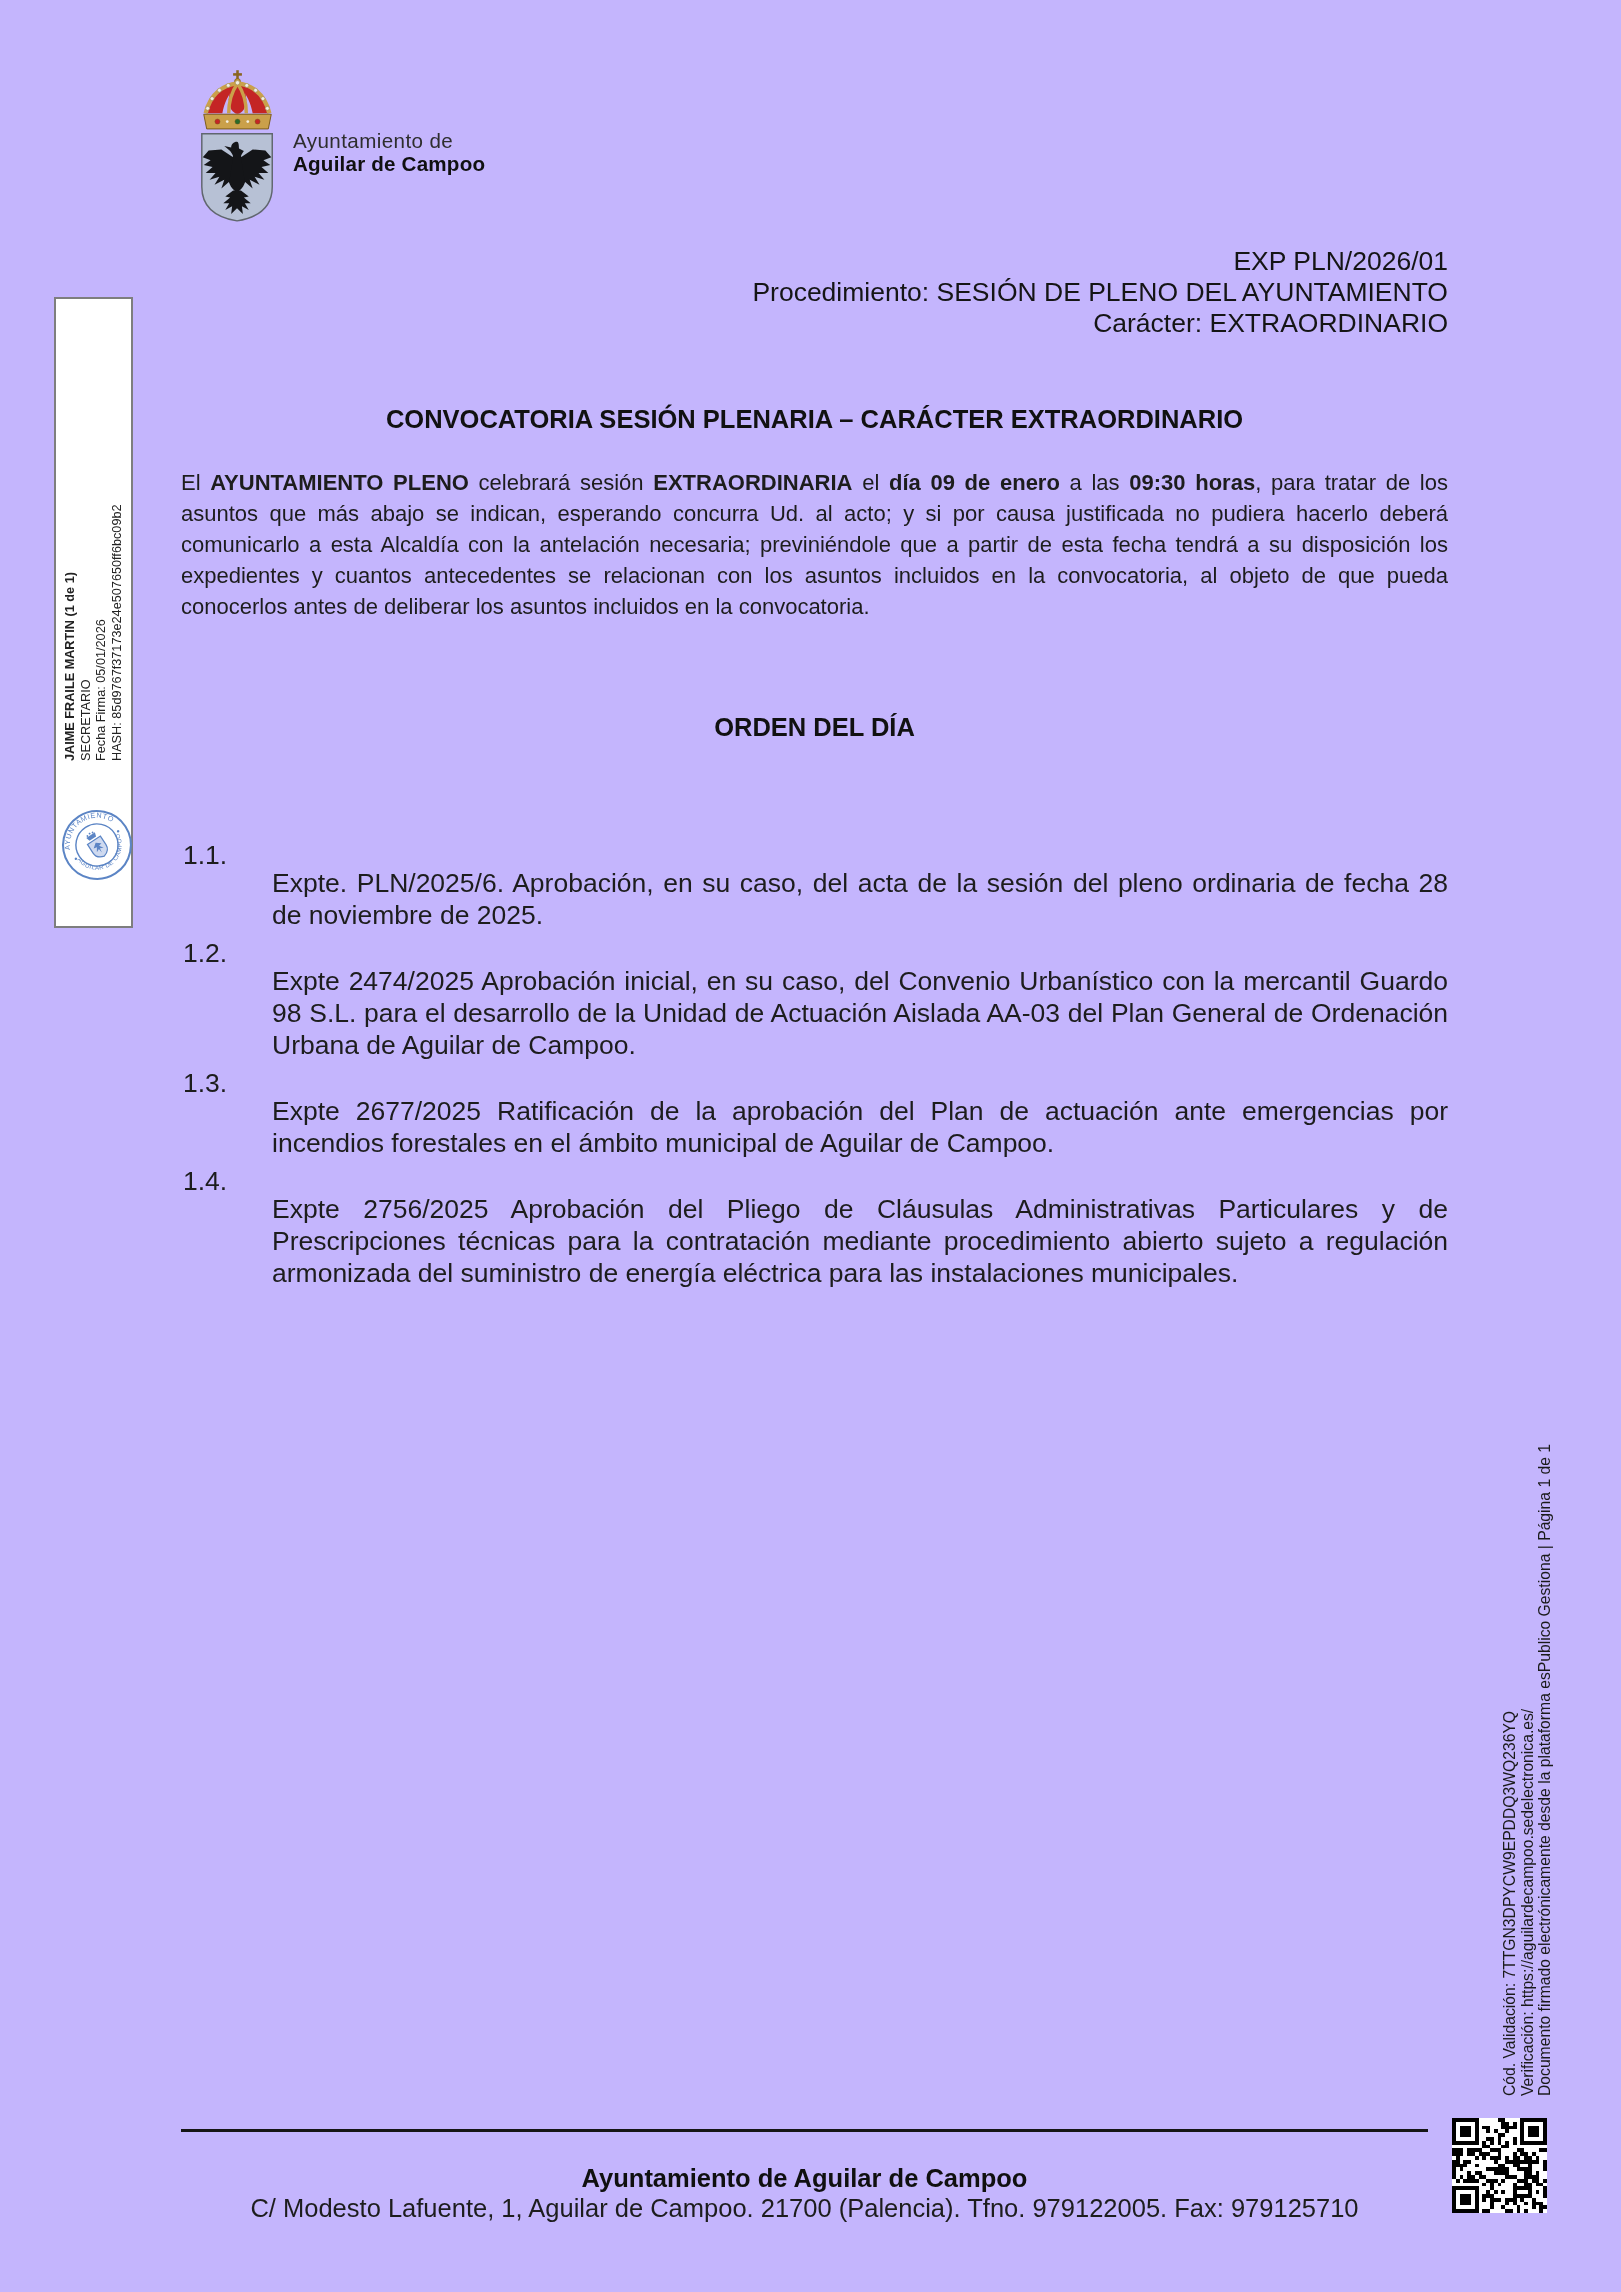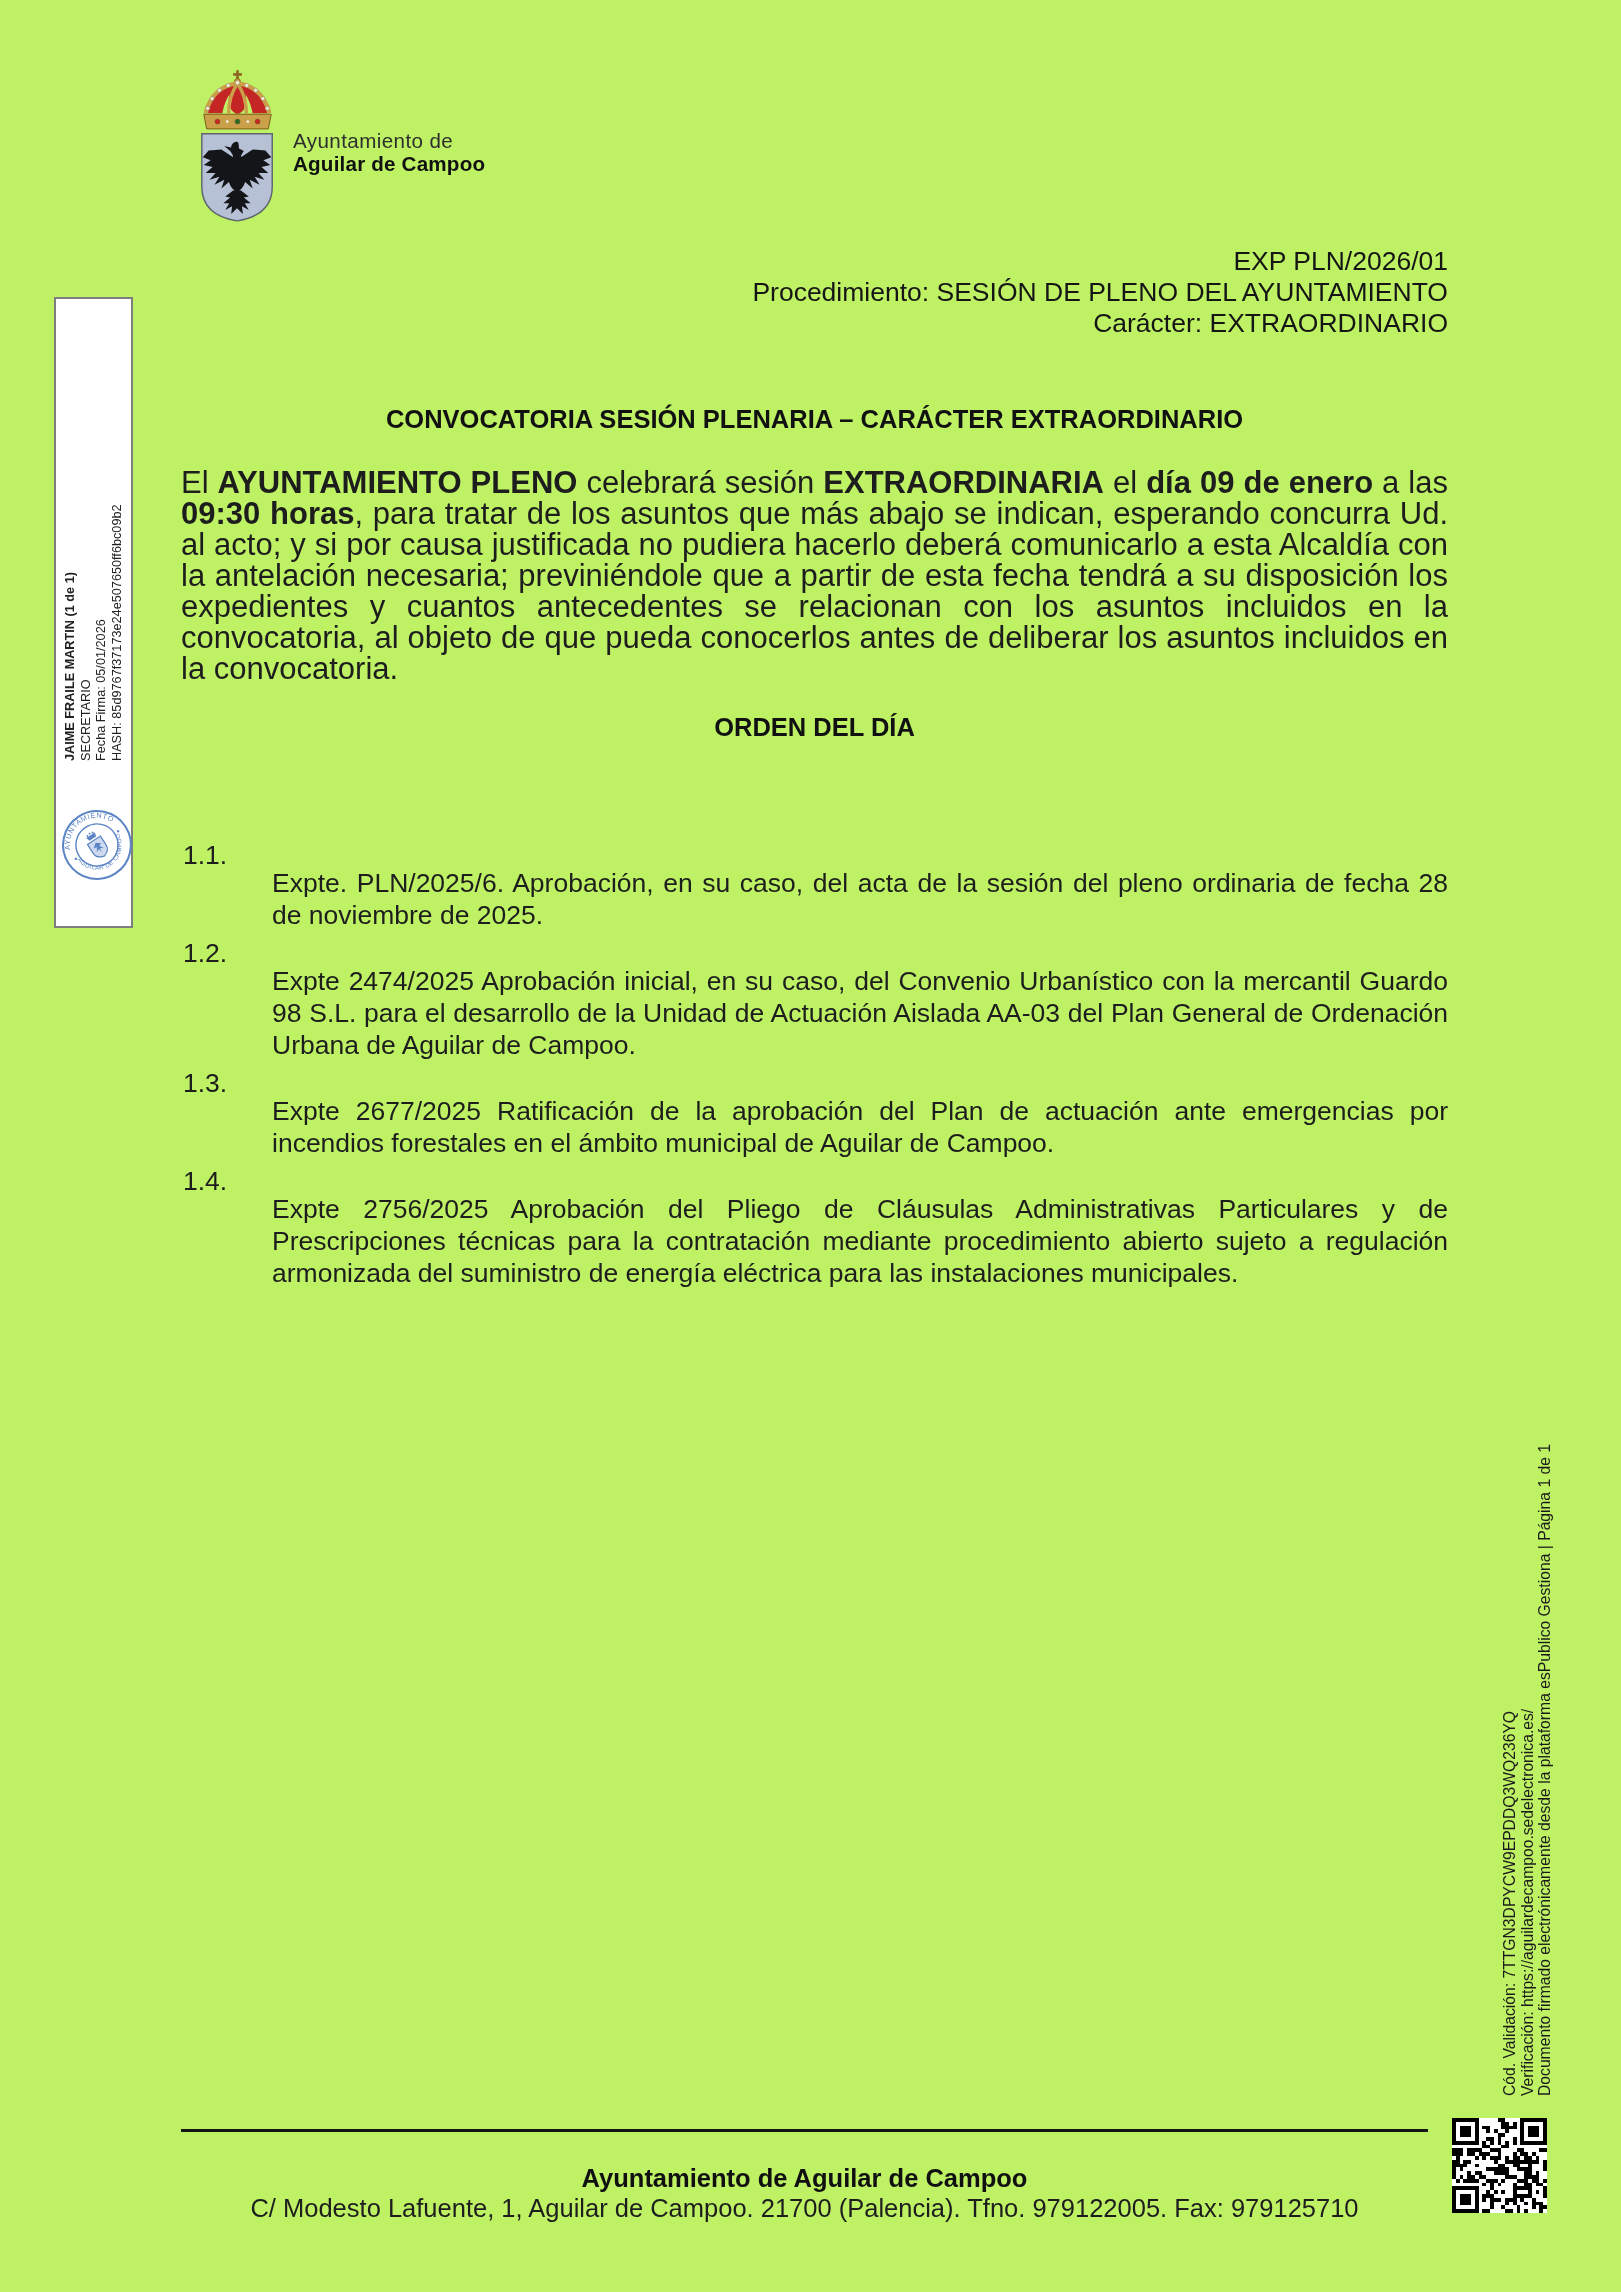--- a/index.html
+++ b/index.html
@@ -1,31 +1,31 @@
 <!DOCTYPE html>
 <html><head>
 <meta charset="utf-8">
 <style>
   html,body{margin:0;padding:0;background:#ffffff;}
   .page{
-    position:relative;width:1621px;height:2293px;background:#bef264;
+    position:relative;width:1621px;height:2293px;background:#c4b5fd;
     font-family:"Liberation Sans","DejaVu Sans",sans-serif;color:#1c1c1c;
     overflow:hidden;
   }
   .abs{position:absolute;}
   .b{font-weight:normal;}
   
   .coat{left:193px;top:69px;width:90px;height:157px;}
   .logo-text{left:293px;top:130px;font-size:20.6px;line-height:22.5px;letter-spacing:0.4px;color:#2e2e2e;}
   .logo-text .l2{font-weight:bold;color:#101010;letter-spacing:0.2px;}
   
   .hdr{right:173px;top:246px;text-align:right;font-size:26.5px;line-height:31px;color:#151515;}
   
   .title{left:181px;top:405px;width:1267px;text-align:center;font-size:25.5px;font-weight:bold;color:#111;}
-  .intro{left:181px;top:467px;width:1267px;font-size:31px;line-height:31px;text-align:justify;color:#1d1d1d;}
+  .intro{left:181px;top:467px;width:1267px;font-size:22px;line-height:31px;text-align:justify;color:#1d1d1d;}
   .orden{left:181px;top:684px;width:1267px;text-align:center;font-size:25.5px;font-weight:bold;color:#111;margin-top:29px;}
   .parte{left:181px;top:746px;width:1267px;text-align:center;font-size:25.5px;font-weight:bold;color:#111;}
   .items{left:183px;top:839px;width:1265px;font-size:26.5px;line-height:32px;color:#1d1d1d;}
   .item{display:flex;margin-bottom:5.9px;}
   .item .num{flex:0 0 89px;}
   .item .txt{flex:1;text-align:justify;margin-top:28px;}
   
   .left-box{left:54px;top:297px;width:75px;height:627px;border:2px solid #7e7e7e;background:#fff;}
   .left-sign{left:63px;top:761px;width:286px;transform:rotate(-90deg);transform-origin:0 0;
     font-size:12.7px;line-height:15.7px;color:#222;white-space:nowrap;}

